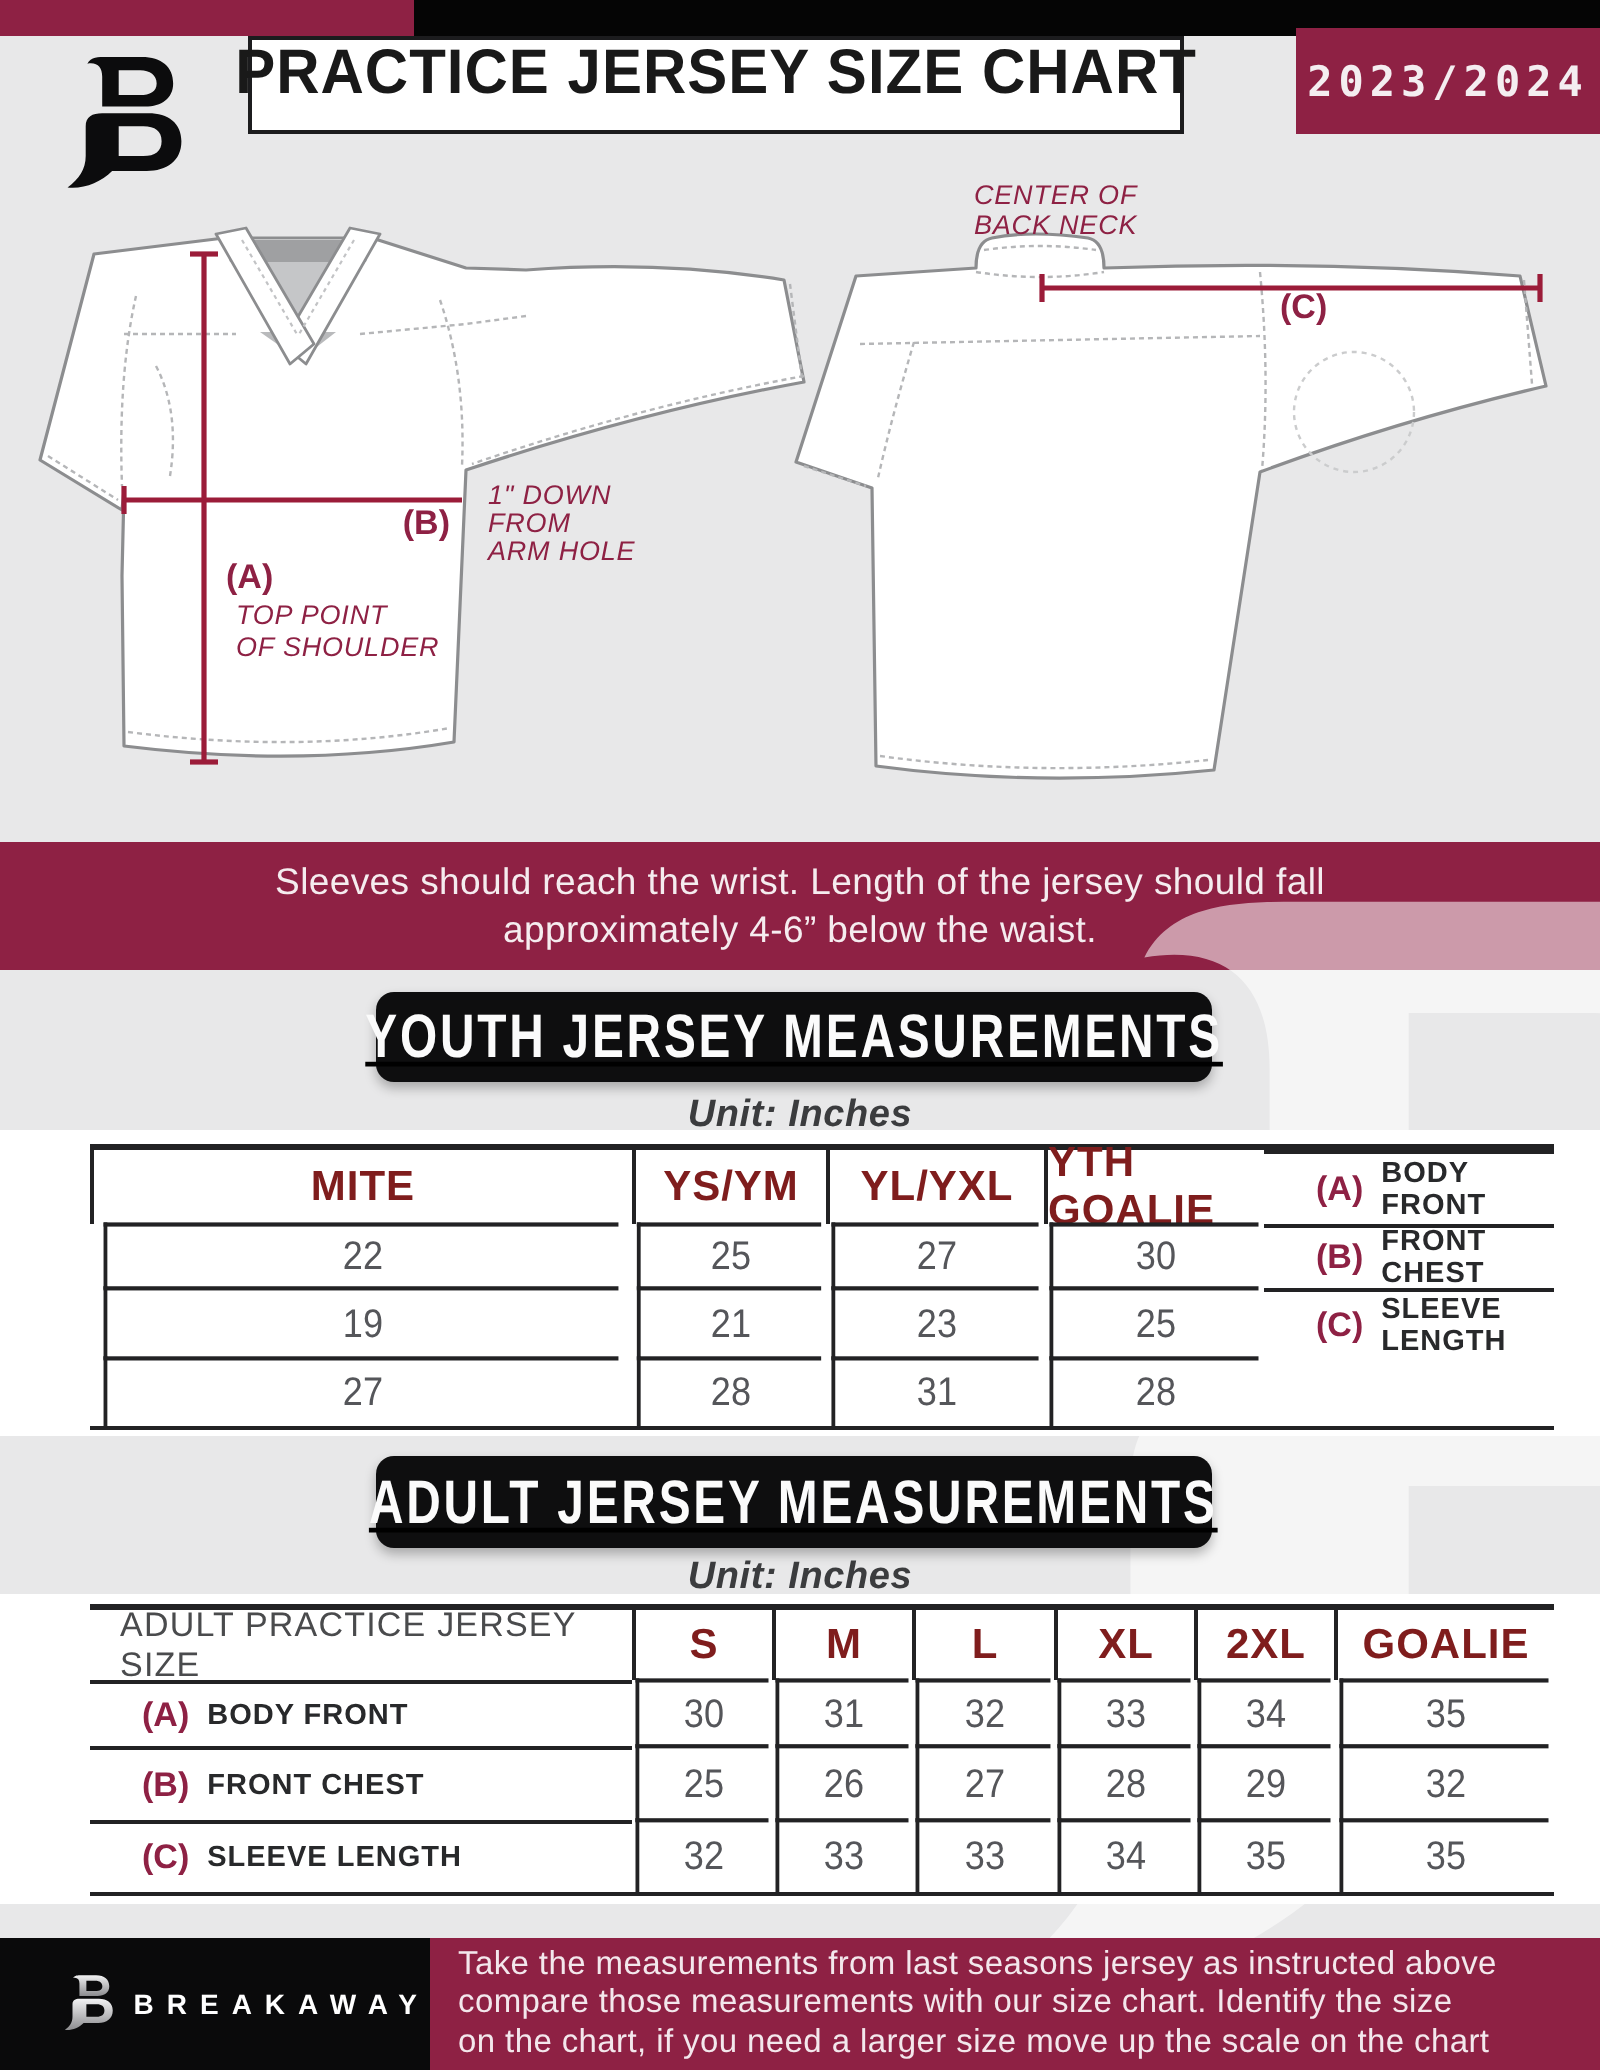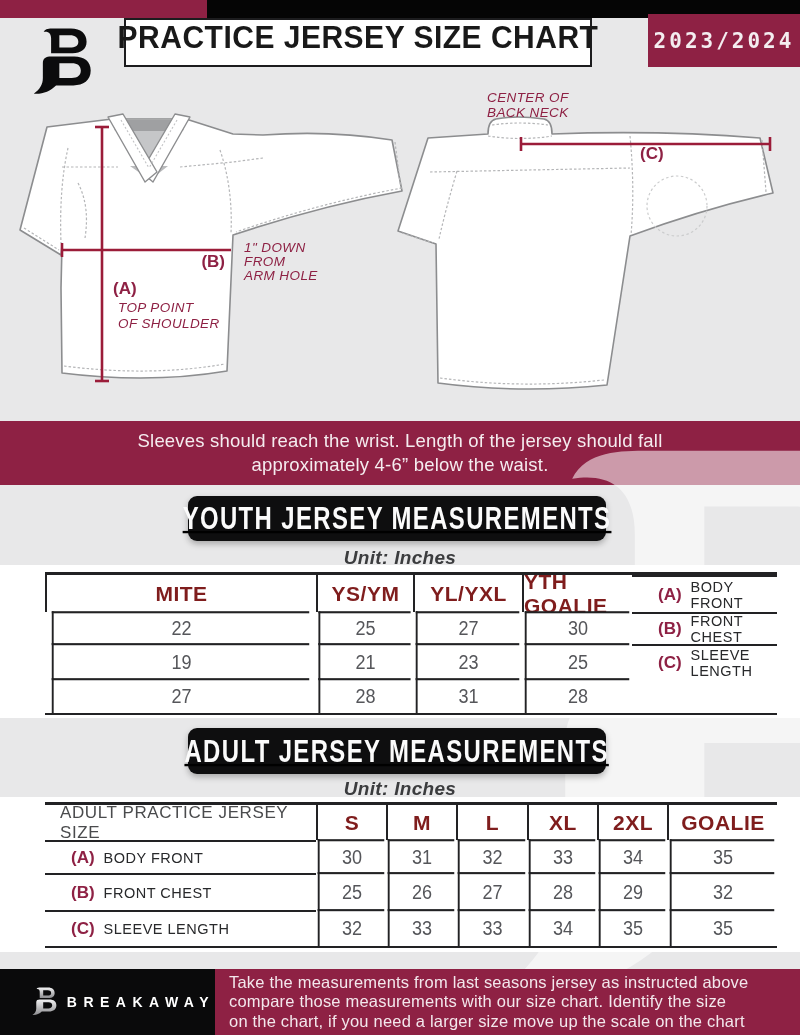--- a/index.html
+++ b/index.html
@@ -59,21 +59,21 @@
              grid-template-rows:35px 33px 37px 36px; }
   .tcell { display:flex; align-items:center; justify-content:center; }
   .vl { border-left:2px solid #222224; }
   .hline { border-top:2px solid #222224; }
   .fc { justify-content:flex-start; padding-left:15px; }
   .fc-row { justify-content:flex-start; padding-left:26px; }
   .th-first { font-size:17px; color:#4a4b4d; letter-spacing:.6px; }
   .hd { font-weight:bold; font-size:21px; color:#7f1d1d; letter-spacing:.5px; }
   .val { font-size:19px; color:#55565a; transform:scale(.95,1.05); }
   .rkey { font-weight:bold; font-size:17px; color:#8e2144; }
-  .rlabel { font-weight:400; font-size:14.5px; color:#28292b; letter-spacing:.5px; margin-left:9px; }
+  .rlabel { font-weight:700; font-size:14.5px; color:#28292b; letter-spacing:.5px; margin-left:9px; }
 
   
   .footer-black { left:0; top:969px; width:215px; height:66px; background:#0a0a0b; z-index:6;
                   display:flex; align-items:center; padding-left:30px; }
   .footer-maroon { left:215px; top:969px; width:585px; height:66px; background:#8e2144; z-index:6;
                    display:flex; flex-direction:column; justify-content:center; padding-left:14px; }
   .footer-maroon div { color:#f3e7ec; font-size:16.5px; line-height:19.5px; letter-spacing:.2px; white-space:nowrap; }
   .brand-logo { width:30px; height:35px; color:#d8d8da; }
   .brand-name { color:#ffffff; font-weight:bold; font-size:14px; letter-spacing:6.5px; margin-left:9px; }
 

